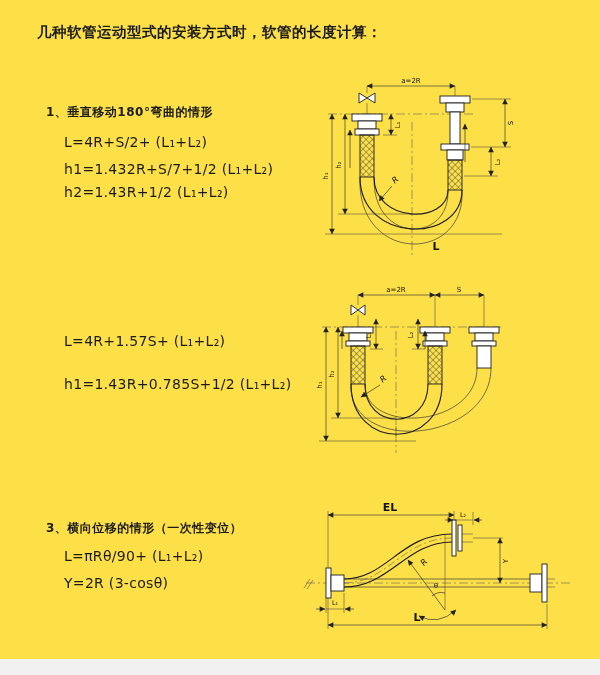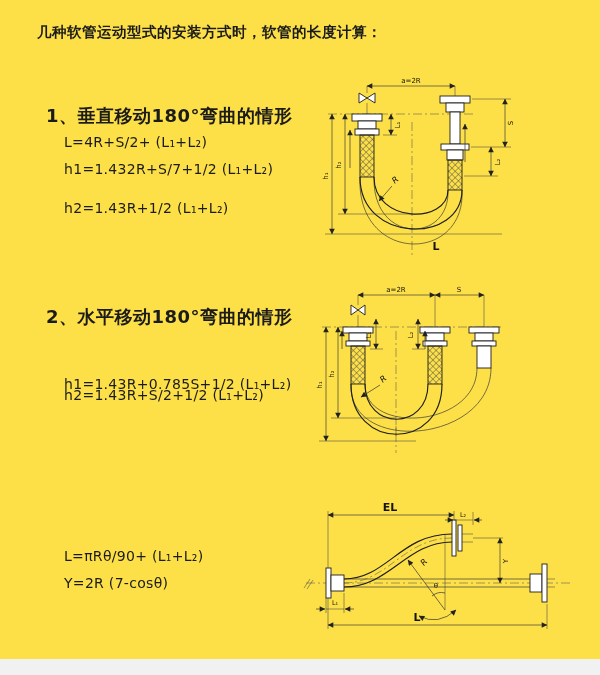--- a/index.html
+++ b/index.html
@@ -1,19 +1,19 @@
 <!DOCTYPE html>
 <html><head>
 <meta charset="utf-8">
 <style>
   html,body{margin:0;padding:0;background:#fff;}
   #page{position:relative;width:600px;height:675px;background:#fde047;
         font-family:"DejaVu Sans",sans-serif;color:#1b1b1b;overflow:hidden;padding-left:33px;}
   .title{position:absolute;left:37px;top:23px;font-size:14.5px;font-weight:700;letter-spacing:.5px;}
-  .sec-head{position:absolute;left:46px;font-size:18px;font-weight:700;letter-spacing:.5px;}
+  .sec-head{position:absolute;left:46px;font-size:12px;font-weight:700;letter-spacing:.5px;}
   .formula{position:absolute;left:64px;font-size:14px;font-weight:400;letter-spacing:.3px;}
   .bottom-strip{position:absolute;left:0;top:659px;width:600px;height:16px;background:#f1f1f1;}
   svg.fig{position:absolute;}
   svg text{font-family:"DejaVu Sans",sans-serif;fill:#141414;}
   .lbl{font-size:7px;}
   .lbl-sm{font-size:6.5px;}
   .lbl-md{font-size:8.5px;font-style:italic;}
   .lbl-big{font-size:11px;font-weight:600;}
   .cl{stroke:#555;stroke-width:.55;stroke-dasharray:9 3 2 3;fill:none;}
   .clc{stroke:#555;stroke-width:.55;stroke-dasharray:8 3 2 3;fill:none;}
@@ -28,28 +28,28 @@
 </head>
 <body>
 
 <div id="page">
 
   <div class="title">几种软管运动型式的安装方式时，软管的长度计算：</div>
 
   <div class="sec-head" style="top:104px">1、垂直移动180°弯曲的情形</div>
   <div class="formula" style="top:134px">L=4R+S/2+ (L₁+L₂)</div>
   <div class="formula" style="top:161px">h1=1.432R+S/7+1/2 (L₁+L₂)</div>
-  <div class="formula" style="top:200px">h2=1.43R+1/2 (L₁+L₂)</div>
-
-  <div class="sec-head" style="top:305px">2、水平移动180°弯曲的情形</div>
+  <div class="formula" style="top:184px">h2=1.43R+1/2 (L₁+L₂)</div>
+
+  <div class="formula" style="top:333px">L=4R+1.57S+ (L₁+L₂)</div>
   <div class="formula" style="top:376px">h1=1.43R+0.785S+1/2 (L₁+L₂)</div>
-  <div class="formula" style="top:387px">h2=1.43R+S/2+1/2 (L₁+L₂)</div>
-
+
+  <div class="sec-head" style="top:520px">3、横向位移的情形（一次性变位）</div>
   <div class="formula" style="top:548px">L=πRθ/90+ (L₁+L₂)</div>
-  <div class="formula" style="top:575px">Y=2R (7-cosθ)</div>
+  <div class="formula" style="top:575px">Y=2R (3-cosθ)</div>
 
   <svg class="fig" style="left:312px;top:72px" width="282" height="192" viewBox="0 0 282 192">
     <defs>
       <marker id="ar1" viewBox="0 0 10 10" refX="9.5" refY="5" markerWidth="7" markerHeight="5.6" orient="auto-start-reverse" markerUnits="userSpaceOnUse">
           <path d="M0,0L10,5L0,10Z" fill="#222"></path>
         </marker>
       <pattern id="ht1" width="4.5" height="4.5" patternUnits="userSpaceOnUse" patternTransform="rotate(45)">
         <line x1="0" y1="0" x2="0" y2="4.5" stroke="#4a4a4a" stroke-width="0.9"></line>
         <line x1="0" y1="0" x2="4.5" y2="0" stroke="#4a4a4a" stroke-width="0.9"></line>
       </pattern>

